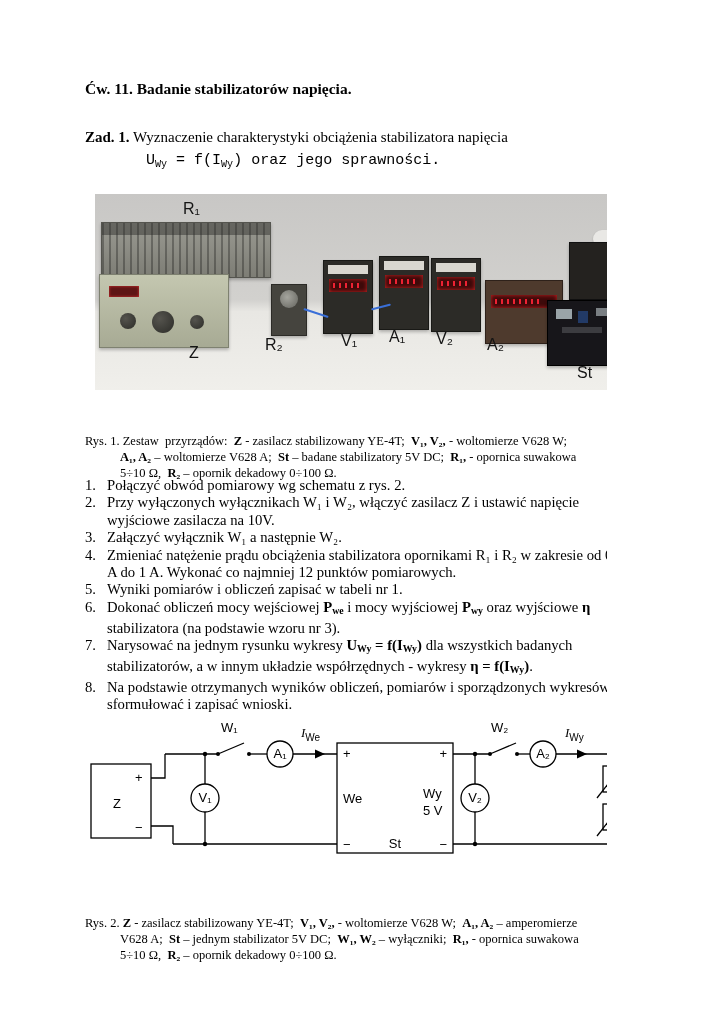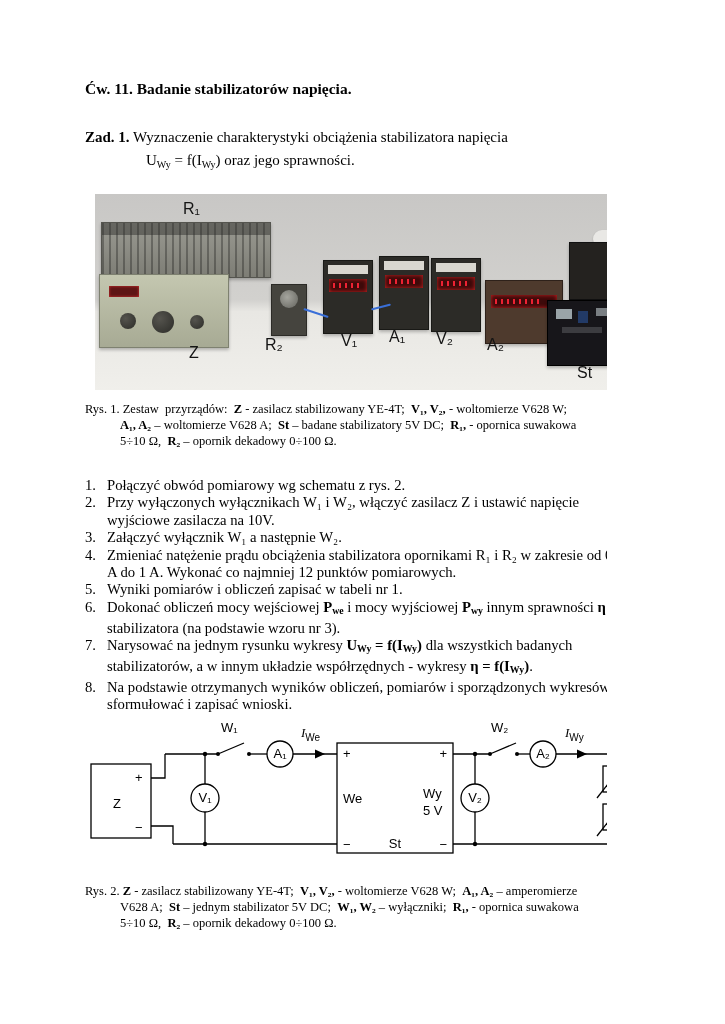--- a/index.html
+++ b/index.html
@@ -2,21 +2,21 @@
 <html><head>
 <meta charset="utf-8">
 <style>
   html,body { margin:0; padding:0; background:#ffffff; }
   body { width:725px; height:1024px; position:relative; font-family:"Liberation Serif", serif; color:#000; }
   .page { position:relative; width:607px; height:1024px; overflow:hidden; background:#fff; }
 
   .title { position:absolute; left:85px; top:80px; font-size:15.5px; font-weight:bold; margin:0; }
   .task-line { position:absolute; left:85px; top:129px; font-size:15px; margin:0; }
   .task-line .b { font-weight:bold;text-align:center; }
-  .task-formula { position:absolute; left:146px; top:152px; font-size:15px; margin:0; }
+  .task-formula { position:absolute; left:146px; top:152px; font-size:15px; margin:0;font-family:Liberation Mono, monospace; }
 
   .f-b { font-weight:bold; }
   .f-sub { font-size:0.67em; vertical-align:-0.25em; }
 
   
   .photo { position:absolute; left:95px; top:194px; width:536px; height:196px; overflow:hidden;
            background:linear-gradient(180deg,#c8c7c5 0%,#d2d1ce 54%,#e8e7e3 60%,#f0efeb 100%); }
   .dev { position:absolute; box-shadow:0 2px 3px rgba(0,0,0,.25); }
   .rheostat { left:6px; top:28px; width:168px; height:54px; border:1px solid #55554f;
               background-image:repeating-linear-gradient(90deg, rgba(0,0,0,.28) 0 2px, rgba(0,0,0,0) 2px 7px),
@@ -57,21 +57,21 @@
   .pl-r1 { left:88px; top:6px; }
   .pl-z  { left:94px; top:150px; }
   .pl-r2 { left:170px; top:142px; }
   .pl-v1 { left:246px; top:138px; }
   .pl-a1 { left:294px; top:134px; }
   .pl-v2 { left:341px; top:136px; }
   .pl-a2 { left:392px; top:142px; }
   .pl-st { left:482px; top:170px; }
 
   
-  .caption { position:absolute; left:85px; font-size:12.5px; line-height:16px; }
+  .caption { position:absolute; left:85px; font-size:12.5px; line-height:16px;margin-top:32px; }
   .cap1 { top:401px; }
   .cap2 { top:883px; }
   .cap-line { white-space:pre-wrap; }
   .cap-indent { margin-left:35px; }
 
   
   .list { position:absolute; left:85px; top:477px; width:557px; font-size:14.7px; line-height:17.4px; }
   .li { display:flex; }
   .li-num { width:22px; flex:none; }
   .li-text { flex:1; }
@@ -159,21 +159,21 @@
     <div class="li">
         <span class="li-num">4.</span>
         <span class="li-text"><span>Zmieniać natężenie prądu obciążenia stabilizatora opornikami R₁ i R₂ w zakresie od 0,05 A do 1 A. Wykonać co najmniej 12 punktów pomiarowych.</span></span>
       </div>
     <div class="li">
         <span class="li-num">5.</span>
         <span class="li-text"><span>Wyniki pomiarów i obliczeń zapisać w tabeli nr 1.</span></span>
       </div>
     <div class="li">
         <span class="li-num">6.</span>
-        <span class="li-text"><span>Dokonać obliczeń mocy wejściowej </span><span class="f-b">P</span><span class="f-b f-sub">we</span><span> i mocy wyjściowej </span><span class="f-b">P</span><span class="f-b f-sub">wy</span><span> innym sprawności </span><span class="f-b">η</span><span> stabilizatora (na podstawie wzoru nr 3).</span></span>
+        <span class="li-text"><span>Dokonać obliczeń mocy wejściowej </span><span class="f-b">P</span><span class="f-b f-sub">we</span><span> i mocy wyjściowej </span><span class="f-b">P</span><span class="f-b f-sub">wy</span><span> oraz wyjściowe </span><span class="f-b">η</span><span> stabilizatora (na podstawie wzoru nr 3).</span></span>
       </div>
     <div class="li">
         <span class="li-num">7.</span>
         <span class="li-text"><span>Narysować na jednym rysunku wykresy </span><span class="f-b">U</span><span class="f-b f-sub">Wy</span><span class="f-b"> = f(I</span><span class="f-b f-sub">Wy</span><span class="f-b">)</span><span> dla wszystkich badanych stabilizatorów, a w innym układzie współrzędnych - wykresy </span><span class="f-b">η = f(I</span><span class="f-b f-sub">Wy</span><span class="f-b">)</span><span>.</span></span>
       </div>
     <div class="li">
         <span class="li-num">8.</span>
         <span class="li-text"><span>Na podstawie otrzymanych wyników obliczeń, pomiarów i sporządzonych wykresów sformułować i zapisać wnioski.</span></span>
       </div>
   </div>

